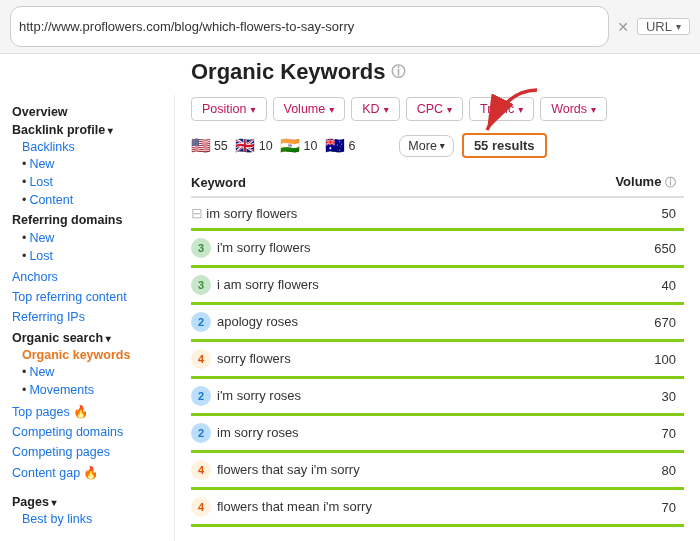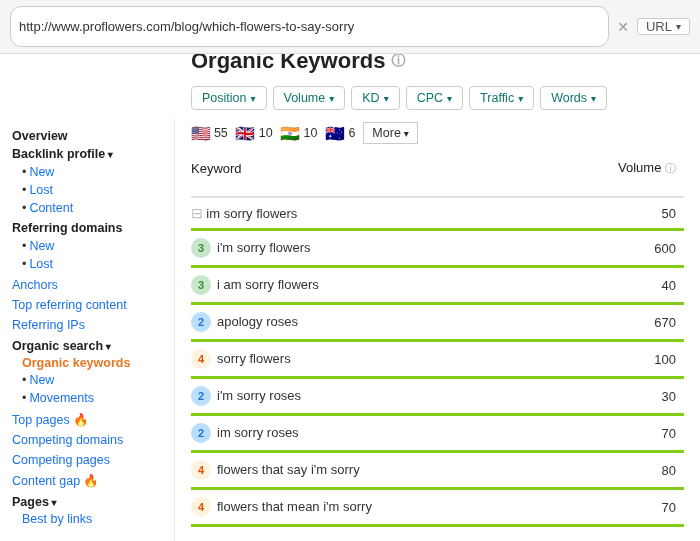--- a/index.html
+++ b/index.html
@@ -36,41 +36,41 @@
     
     .content { flex: 1; padding: 14px 16px; overflow-y: auto; position: relative; }
 
     .page-title { font-size: 22px; font-weight: bold; color: #222; margin-bottom: 12px; display: flex; align-items: center; gap: 6px; }
     .info-icon { color: #aaa; font-size: 14px; cursor: pointer; }
 
     
     .filter-bar { display: flex; align-items: center; gap: 6px; margin-bottom: 12px; flex-wrap: wrap; }
     .filter-btn {
       display: flex; align-items: center; gap: 4px; border: 1px solid #ccc; border-radius: 4px;
-      padding: 4px 10px; font-size: 12.5px; cursor: pointer; background: #fff; color: #0f766e;
+      padding: 4px 10px; font-size: 12.5px; cursor: pointer; background: #fff; color: #be185d;
     }
 
     
     .countries-bar { display: flex; align-items: center; gap: 8px; margin-bottom: 10px; }
     .country-item { display: flex; align-items: center; gap: 3px; font-size: 12.5px; color: #333; }
     .flag { font-size: 16px; }
     .more-btn {
-      display: flex; align-items: center; gap: 3px; border: 1px solid #ccc; border-radius: 0;
-      padding: 3px 8px; font-size: 12.5px; cursor: pointer; background: #fff; color: #333;
+      display: flex; align-items: center; gap: 3px; border: 1px solid #ccc; border-radius: 8px;
+      padding: 3px 8px; font-size: 12.5px; cursor: pointer; background: #fff; color: #333; margin-left: 36px;
     }
     .results-badge {
       border: 2px solid #e87722; border-radius: 4px; padding: 3px 10px;
       font-size: 13px; font-weight: bold; color: #333; background: #fff; position: relative;
     }
 
     
     .kw-table { width: 100%; border-collapse: collapse; margin-top: 2px; }
     .kw-table th {
-      text-align: left; font-weight: normal; font-size: 13px; color: #222;
-      border-bottom: 2px solid #e0e0e0; padding: 6px 8px 20px 0;
+      text-align: left; font-weight: bold; font-size: 13px; color: #222;
+      border-bottom: 2px solid #e0e0e0; padding: 6px 8px 6px 0;
     }
     .kw-table th.right { text-align: right; }
     .kw-table td {
       padding: 7px 8px 7px 0; border-bottom: 3px solid #84cc16; font-size: 13px; color: #333;
     }
     .kw-table td.right { text-align: right; }
     .rank-badge {
       display: inline-flex; align-items: center; justify-content: center;
       width: 20px; height: 20px; border-radius: 50%; background: #e0e0e0;
       color: #555; font-size: 11px; font-weight: bold; margin-right: 6px;
@@ -95,20 +95,23 @@
 <div class="main">
 
   <div class="sidebar">
     <div class="sidebar-section">
       <div class="sidebar-heading">Overview</div>
     </div>
 
     <div class="sidebar-section">
       <div class="sidebar-heading with-arrow">Backlink profile</div>
       <div class="sidebar-sublist">
+        <div>
+            <a class="sidebar-link">Backlinks</a>
+          </div>
         <div class="sidebar-subitem">
           <span class="bullet">•</span>
           <a class="sidebar-link">New</a>
         </div>
         <div class="sidebar-subitem">
           <span class="bullet">•</span>
           <a class="sidebar-link">Lost</a>
         </div>
         <div class="sidebar-subitem">
           <span class="bullet">•</span>
@@ -164,21 +167,21 @@
     <div class="sidebar-section">
       <a class="sidebar-link">Competing domains</a>
     </div>
     <div class="sidebar-section">
       <a class="sidebar-link">Competing pages</a>
     </div>
     <div class="sidebar-section">
       <a class="sidebar-link">Content gap 🔥</a>
     </div>
 
-    <div class="sidebar-section" style="margin-top:6px;">
+    <div class="sidebar-section" style="margin-top:14px;">
       <div class="sidebar-heading with-arrow">Pages</div>
       <div class="sidebar-sublist">
         <a class="sidebar-link">Best by links</a>
       </div>
     </div>
   </div>
 
   <div class="content">
     <div class="page-title">
       <span>Organic Keywords</span>
@@ -227,37 +230,51 @@
       </div>
       <div class="country-item">
         <span class="flag">🇦🇺</span>
         <span>6</span>
       </div>
       <button class="more-btn">
         <span>More</span>
         <span class="chevron-down">▾</span>
       </button>
 
+      <div style="position:relative; display:inline-block;">
+        <div class="results-badge">
+          <span>55 results</span>
+        </div>
+
+        <svg style="position:absolute; right:-10px; top:-48px; width:80px; height:60px; overflow:visible;" viewBox="0 0 80 60">
+          <defs>
+            <marker id="arrowhead" markerWidth="10" markerHeight="7" refX="10" refY="3.5" orient="auto">
+              <polygon points="0 0, 10 3.5, 0 7" fill="#d32f2f"></polygon>
+            </marker>
+          </defs>
+          <path d="M 60 5 Q 30 5 10 45" stroke="#d32f2f" stroke-width="3.5" fill="none" marker-end="url(#arrowhead)"></path>
+        </svg>
+      </div>
     </div>
 
     <table class="kw-table">
       <thead>
         <tr>
           <th>Keyword</th>
           <th class="right">Volume <span style="color:#aaa;font-size:11px;">ⓘ</span></th>
         </tr>
       </thead>
       <tbody id="kw-tbody">
       <tr>
     <td><span class="no-data-icon">⊟</span> im sorry flowers</td>
     <td class="right">50</td>
   </tr>
           <tr>
     <td><span class="rank-badge rank-3">3</span>i'm sorry flowers</td>
-    <td class="right">600</td>
+    <td class="right">650</td>
   </tr>
           <tr>
     <td><span class="rank-badge rank-3">3</span>i am sorry flowers</td>
     <td class="right">40</td>
   </tr>
           <tr>
     <td><span class="rank-badge rank-2">2</span>apology roses</td>
     <td class="right">670</td>
   </tr>
           <tr>

